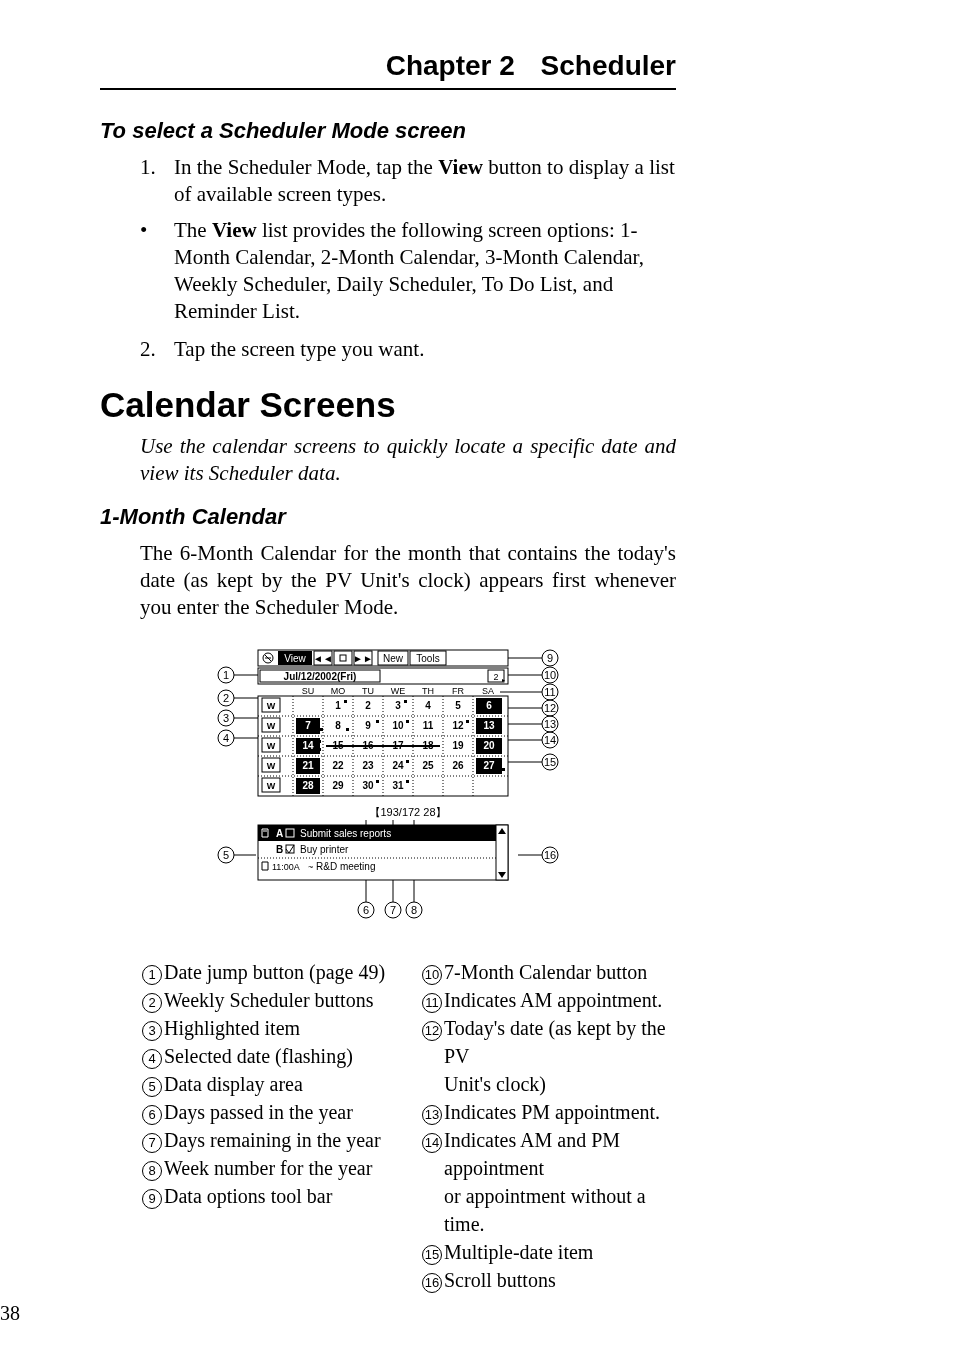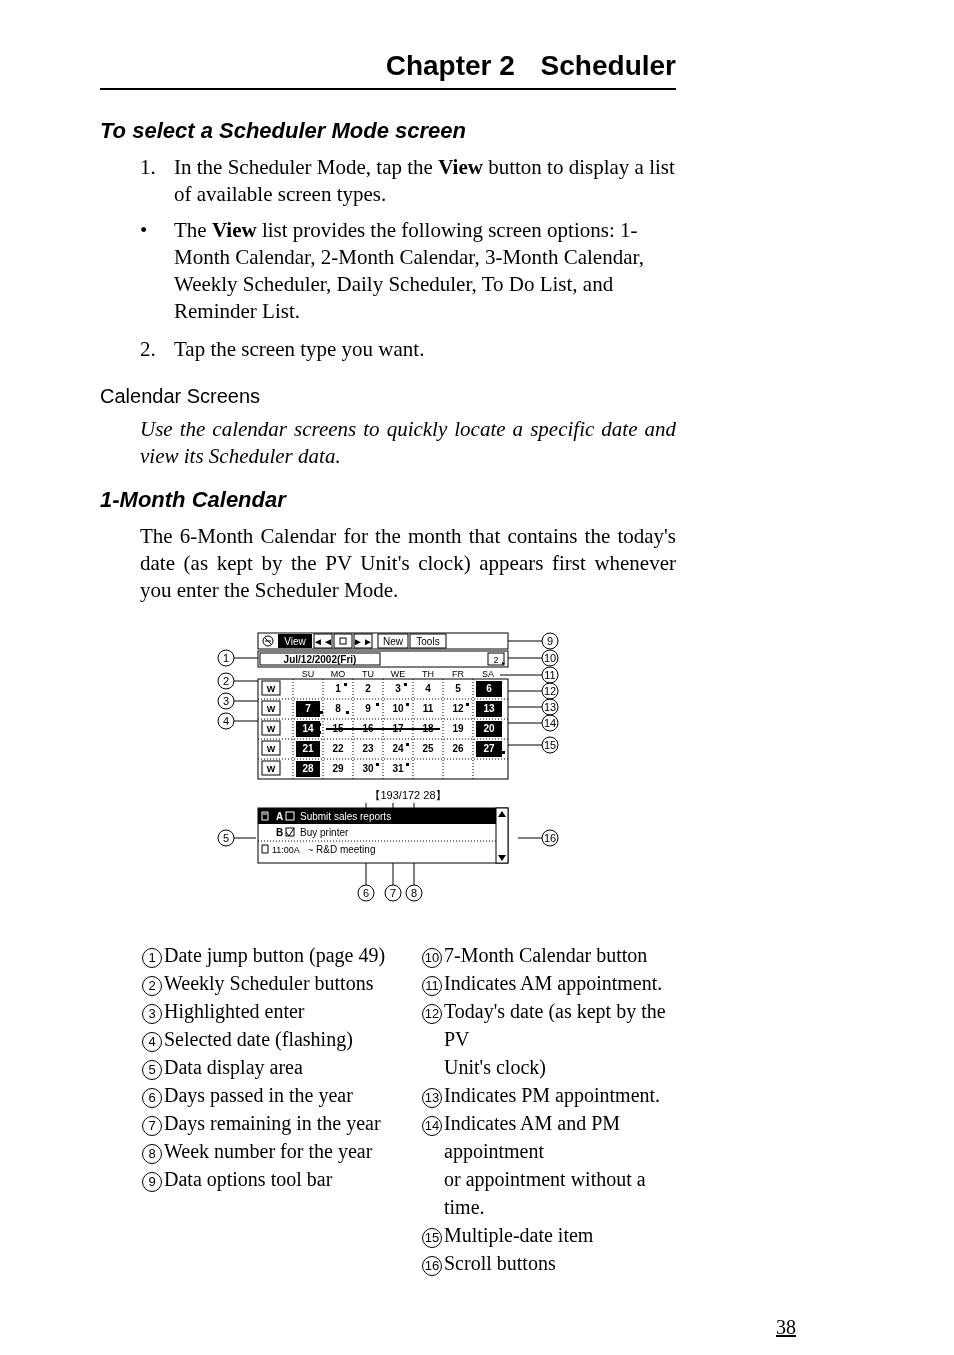--- a/index.html
+++ b/index.html
@@ -45,22 +45,22 @@
     padding-left: 34px;
     position: relative;
   }
   .list-1 .num {
     position: absolute;
     left: 0;
     top: 0;
   }
   .h2-sans {
     font-family: Arial, Helvetica, sans-serif;
-    font-weight: normal;
-    font-size: 20px;
+    font-weight: bold;
+    font-size: 35px;
     margin: 22px 0 8px 0;
   }
   .figure-wrap {
     text-align: center;
     margin: 18px 0 24px 0;
   }
   .figure-svg {
     display: inline-block;
   }
   .legend-row {
@@ -101,24 +101,23 @@
   .legend-item .txt {
     flex: 1 1 auto;
   }
   .legend-continue {
     padding-left: 24px;
   }
   .page-number {
     position: absolute;
     left: 0;
     right: 0;
-    bottom: 16px;
-    text-align: right;
+    bottom: 30px;
+    text-align: left;
     font-size: 20px;
-    text-decoration: underline;
   }
 </style>
 </head>
 <body>
 
 <div class="page">
 
   <div class="chapter-header">
     <span class="chap">Chapter 2</span>
     <span>Scheduler</span>
@@ -384,21 +383,21 @@
         <div class="legend-item">
             <span class="circ"><span class="circ-inner">1</span></span>
             <span class="txt">Date jump button (page 49)</span>
           </div>
         <div class="legend-item">
             <span class="circ"><span class="circ-inner">2</span></span>
             <span class="txt">Weekly Scheduler buttons</span>
           </div>
         <div class="legend-item">
             <span class="circ"><span class="circ-inner">3</span></span>
-            <span class="txt">Highlighted enter</span>
+            <span class="txt">Highlighted item</span>
           </div>
         <div class="legend-item">
             <span class="circ"><span class="circ-inner">4</span></span>
             <span class="txt">Selected date (flashing)</span>
           </div>
         <div class="legend-item">
             <span class="circ"><span class="circ-inner">5</span></span>
             <span class="txt">Data display area</span>
           </div>
         <div class="legend-item">

